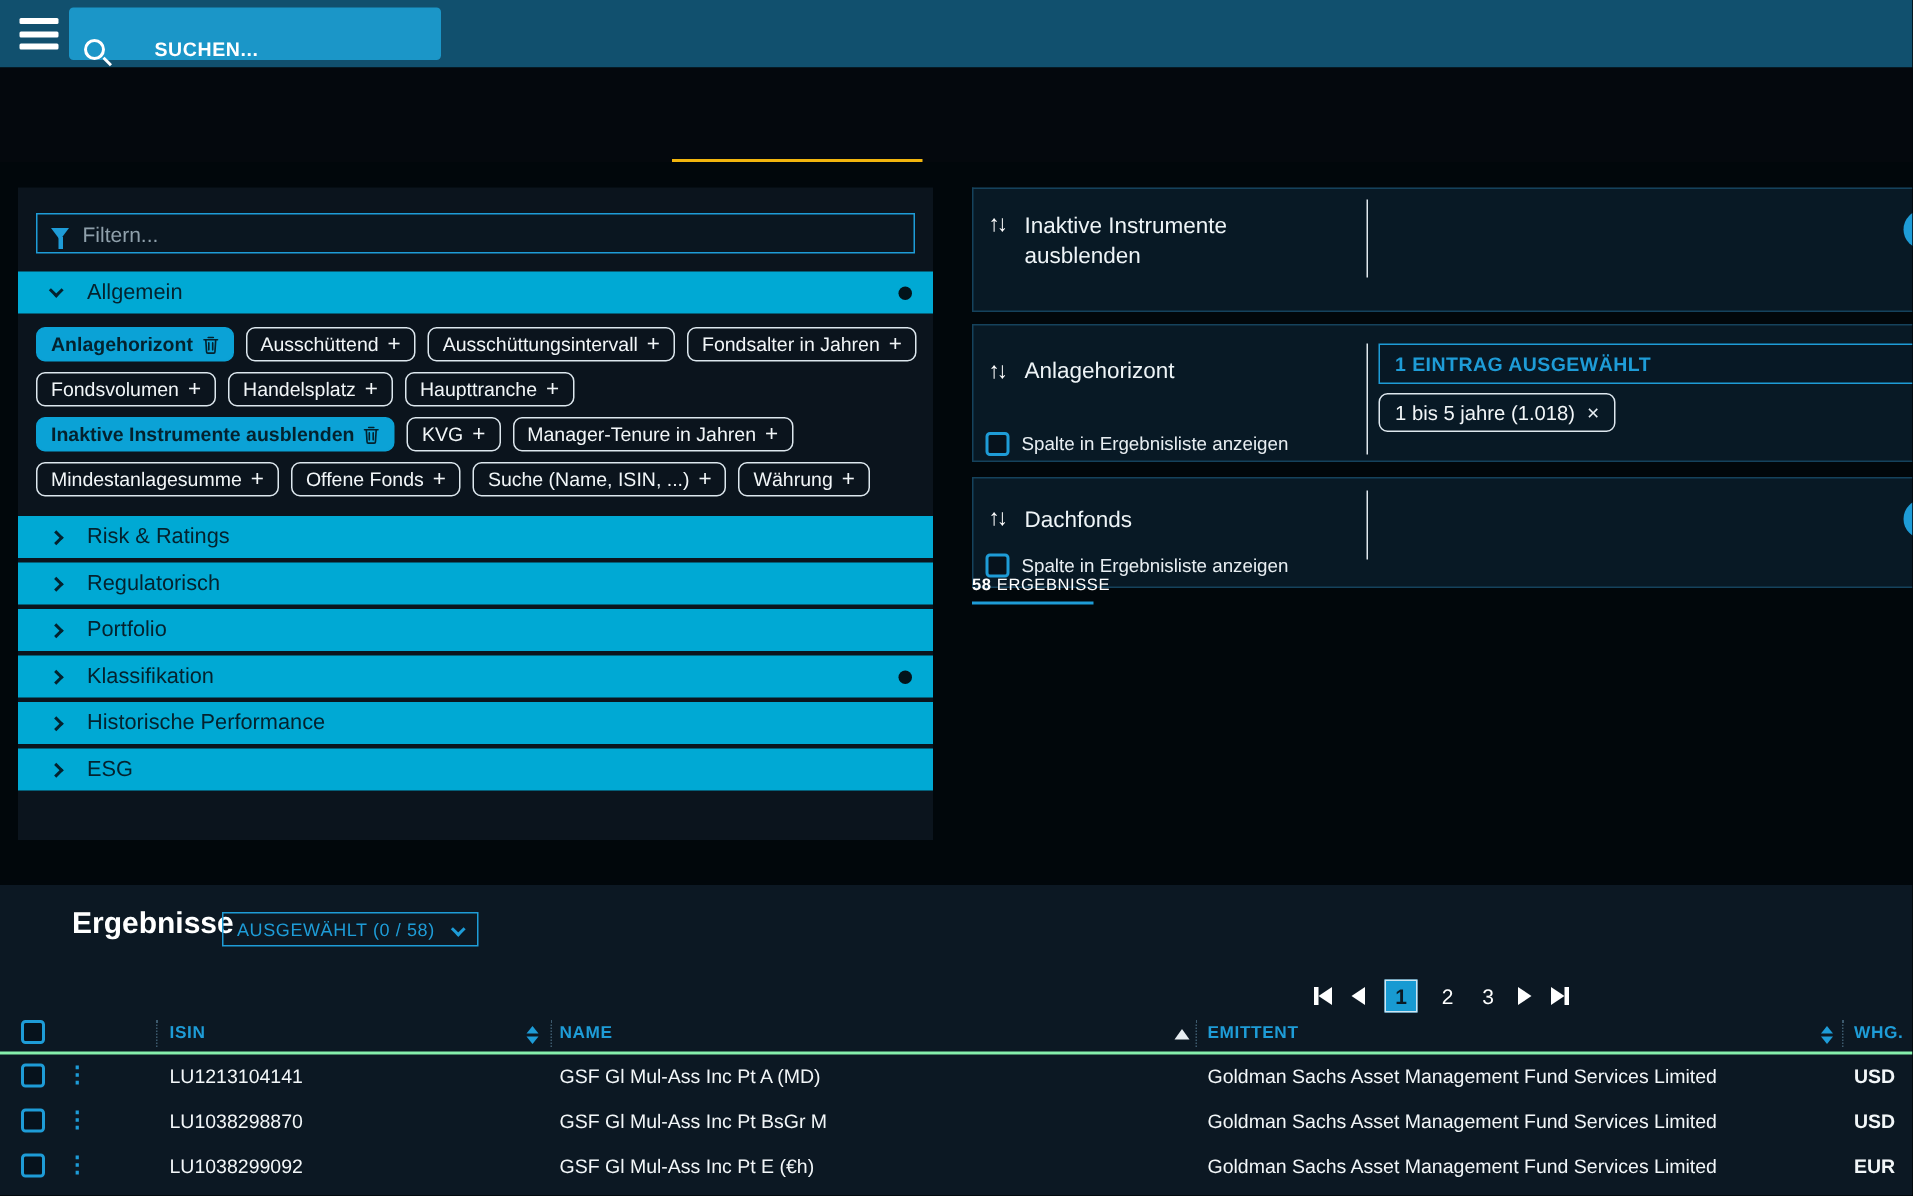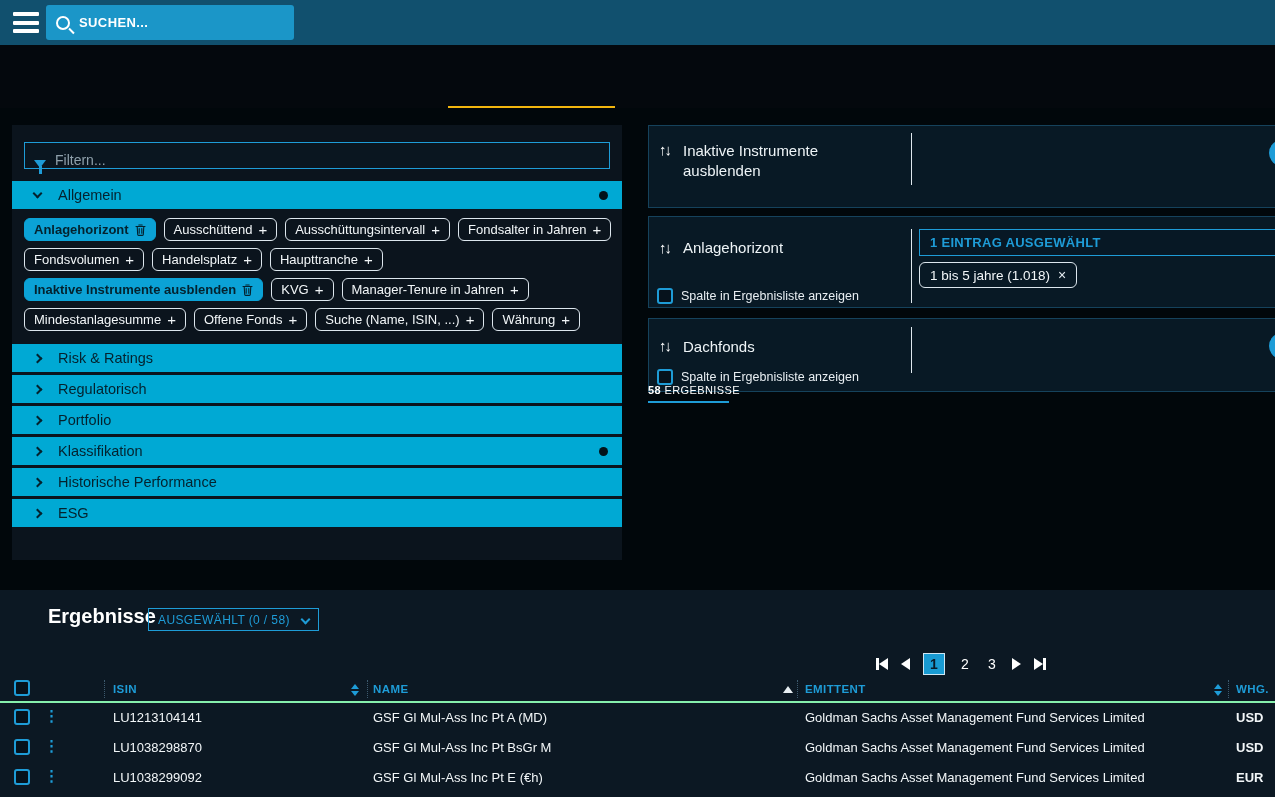--- a/index.html
+++ b/index.html
@@ -23,21 +23,21 @@
     --topbar:#11506e;
     --search:#1b96c8;
     --white:#f2f6f8;
   }
 
   
   .topbar{ position:absolute; top:0; left:0; right:0; height:45px; background:var(--topbar); }
   .hamburger{ position:absolute; left:13px; top:12px; width:26px; height:21px; cursor:pointer; }
   .hamburger span{ display:block; height:4px; background:#fff; margin-bottom:4.5px; border-radius:1px; }
   .searchbox{ position:absolute; left:46px; top:5px; width:248px; height:35px; background:var(--search);
-    border-radius:3px; display:flex; align-items:center; padding:0 10px; }
+    border-radius:3px; display:flex; align-items:flex-end; padding:0 10px;gap:24px; }
   .searchbox input{ background:transparent; border:none; outline:none; color:#fff; font-size:13px;
     font-weight:bold; letter-spacing:.4px; width:100%; font-family:"Liberation Sans",sans-serif;}
   .searchbox input::placeholder{ color:#ffffff; opacity:1; }
   .mag{ width:14px; height:14px; border:2px solid #fff; border-radius:50%; position:relative; margin-right:9px; flex:0 0 auto;}
   .mag::after{ content:""; position:absolute; width:7px; height:2px; background:#fff; transform:rotate(45deg);
     left:10px; top:12px; }
 
   
   .pageheader{ position:absolute; top:45px; left:0; right:0; height:63px; background:#04080d; }
   .back-chev{ position:absolute; left:16px; top:71px; width:11px; height:11px; border:solid var(--accent);
@@ -56,21 +56,21 @@
   .annot-arrow .head{ position:absolute; left:0; top:0; width:0; height:0;
     border-top:11px solid transparent; border-bottom:11px solid transparent; border-right:23px solid var(--yellow); }
   .annot-arrow .tail{ position:absolute; left:21px; top:7.5px; width:58px; height:7px; background:var(--yellow); }
 
   
   .main{ position:absolute; top:108px; left:0; right:0; height:482px; background:#01070b; }
 
   
   .filter-panel{ position:absolute; left:12px; top:17px; width:610px; height:435px; background:var(--panel); }
   .filter-input{ position:absolute; left:12px; top:17px; right:12px; height:27px; border:1px solid var(--accent);
-    display:flex; align-items:flex-end; padding:0 9px; background:#0a1620;}
+    display:flex; align-items:center; padding:0 9px; background:#0a1620;}
   .filter-input input{ background:transparent; border:none; outline:none; color:#e8eef2; font-size:14px; width:100%;
     font-family:"Liberation Sans",sans-serif;}
   .filter-input input::placeholder{ color:#8fa0ab; opacity:1;}
   .funnel{ width:0; height:0; border-left:6px solid transparent; border-right:6px solid transparent;
     border-top:8px solid var(--accent); position:relative; margin-right:9px; flex:0 0 auto;}
   .funnel::after{ content:""; position:absolute; left:-1.5px; top:-2px; width:3px; height:8px; background:var(--accent);}
 
   .sec-row{ position:absolute; left:0; right:0; height:28px; background:var(--cyan); color:var(--dark-on-cyan);
     display:flex; align-items:center; font-size:14.5px; cursor:pointer; }
   .sec-row .chev-r{ width:7px; height:7px; border:solid var(--dark-on-cyan); border-width:0 2.5px 2.5px 0;

